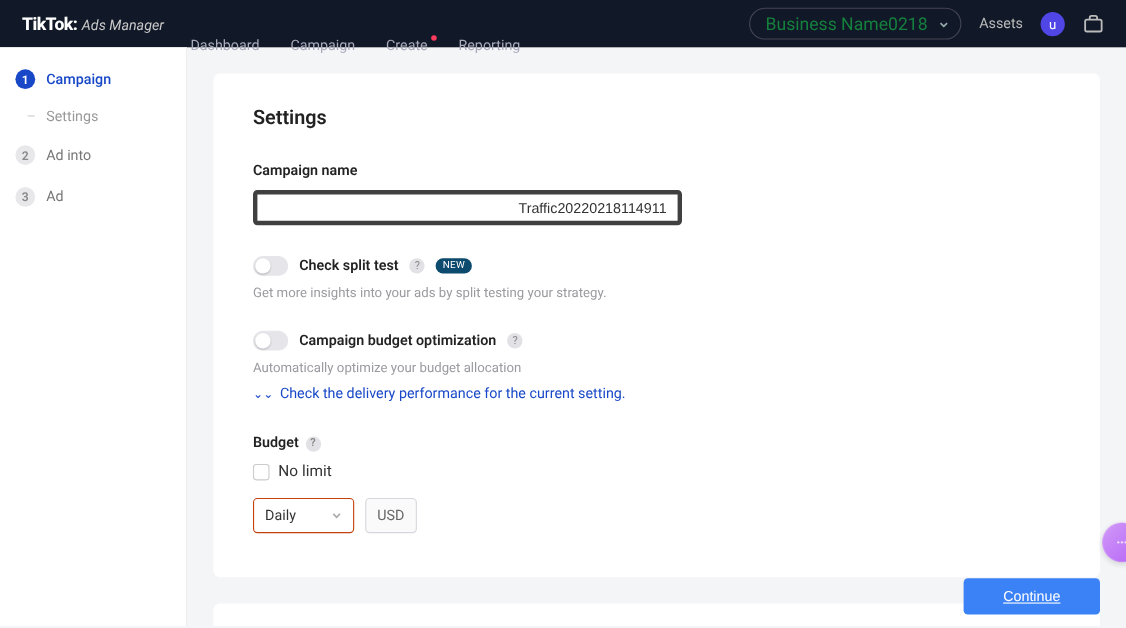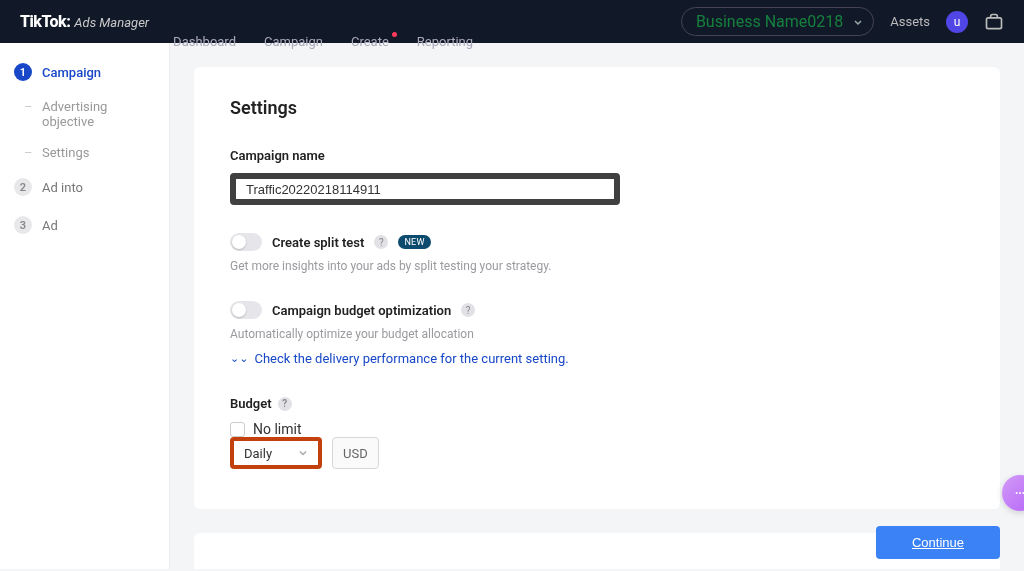--- a/index.html
+++ b/index.html
@@ -187,25 +187,26 @@
       border-radius: 50%;
       background: #e2e2e6;
       color: #888;
       font-size: 10px;
       align-items: center;
       justify-content: center;
     }
     .text-input {
       width: 390px;
       height: 32px;
-      border: 6px solid #404040;
+      border: 4px solid #404040;
       border-radius: 4px;
       padding: 0 10px;
       font-size: 13px;
       color: #333;
+      text-align: right;
     }
 
     .toggle-row {
       display: flex;
       align-items: center;
       gap: 10px;
       margin-top: 28px;
     }
     .toggle {
       width: 32px;
@@ -257,37 +258,38 @@
     .chev-dbl {
       font-size: 11px;
       color: #1848c7;
     }
 
     .budget-section { margin-top: 30px; }
     .checkbox-row {
       display: flex;
       align-items: center;
       gap: 8px;
+      margin-bottom: 16px;
     }
     .checkbox {
       width: 15px;
       height: 15px;
       border: 1px solid #ccc;
       border-radius: 3px;
       cursor: pointer;
     }
     .budget-controls {
       display: flex;
       gap: 10px;
       align-items: center;
     }
     .select-wrap {
       width: 92px;
       height: 32px;
-      border: 4px solid #c2410c;
+      border: 1px solid #c2410c;
       border-radius: 4px;
       display: flex;
       align-items: center;
       padding: 0 10px;
       justify-content: space-between;
       cursor: pointer;
       font-size: 13px;
     }
     .budget-input {
       width: 248px;
@@ -388,42 +390,41 @@
   </span>
 </div>
 
 <div class="layout">
 
   <div class="sidebar">
     <div class="side-step step-active">
       <span class="step-bullet">1</span>
       <span class="step-label">Campaign</span>
     </div>
-    <div class="side-sub">Advertising objective</div>
     <div class="side-sub">Settings</div>
     <div class="side-step step-inactive">
       <span class="step-bullet">2</span>
       <span class="step-label">Ad into</span>
     </div>
     <div class="side-step step-inactive">
       <span class="step-bullet">3</span>
       <span class="step-label">Ad</span>
     </div>
   </div>
 
   <div class="main">
     <div class="card">
       <h2 class="card-title">Settings</h2>
 
       <div class="field-label">Campaign name</div>
       <input class="text-input" type="text" value="Traffic20220218114911" style="">
 
       <div class="toggle-row">
         <div class="toggle"></div>
-        <span class="toggle-label">Create split test</span>
+        <span class="toggle-label">Check split test</span>
         <span class="help-q">?</span>
         <span class="badge-new">NEW</span>
       </div>
       <div class="helper">Get more insights into your ads by split testing your strategy.</div>
 
       <div class="toggle-row">
         <div class="toggle"></div>
         <span class="toggle-label">Campaign budget optimization</span>
         <span class="help-q">?</span>
       </div>

